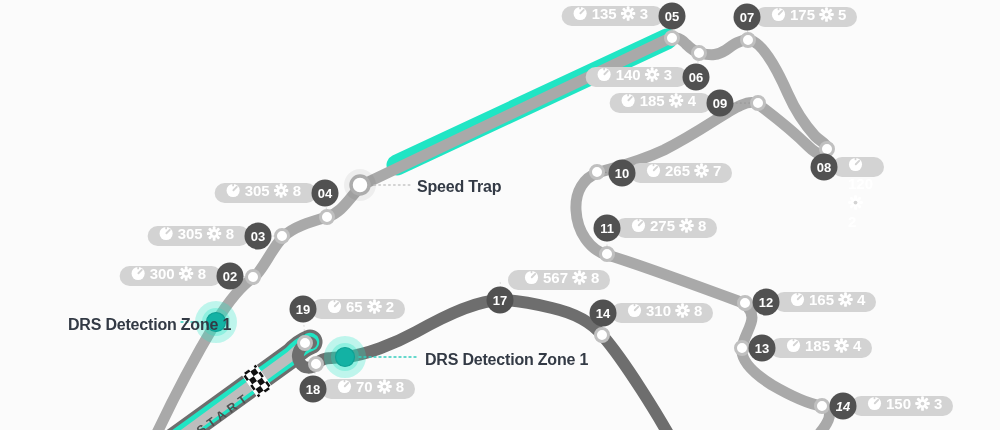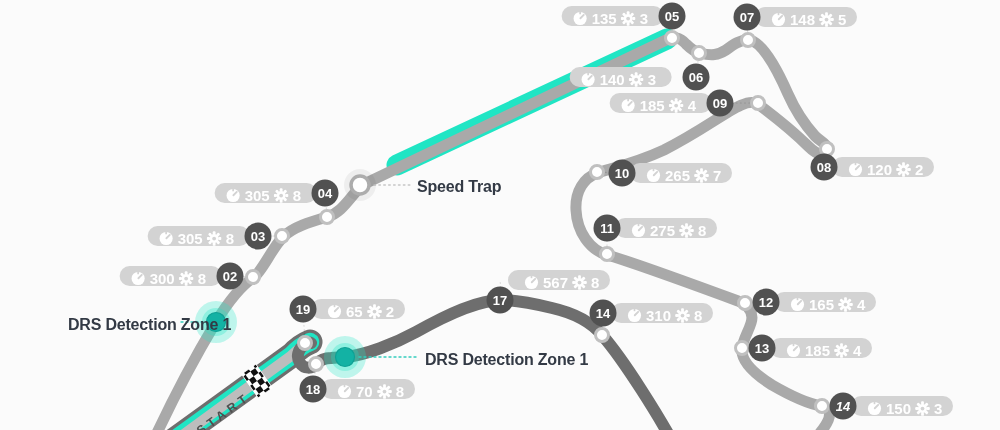--- a/index.html
+++ b/index.html
@@ -15,21 +15,21 @@
   .start-text{font-size:12.5px;font-weight:bold;fill:#4f4f4f;letter-spacing:4.5px;}
   .label{position:absolute;color:var(--label_dark);font-weight:bold;white-space:nowrap;z-index:4;}
   .sector{font-size:24px;color:var(--sector_gray);letter-spacing:-0.5px;}
   .small{font-size:16px;letter-spacing:-0.2px;}
   .alignright{width:110px;text-align:right;white-space:nowrap;}
   #badges div{box-sizing:border-box;}
   .cnum{position:absolute;width:27px;height:27px;border-radius:50%;background:var(--circle_bg);
         color:#fff;font-weight:bold;font-size:13px;display:flex;align-items:center;justify-content:center;
         transform:translate(-50%,-50%);z-index:3;}
   .pill{position:absolute;height:20px;border-radius:13px;background:var(--pill_bg);
-        display:flex;align-items:flex-end;gap:4px;z-index:2;color:#fff;font-weight:bold;font-size:15px;}
+        display:flex;align-items:flex-start;gap:4px;z-index:2;color:#fff;font-weight:bold;font-size:15px;}
   .pill.L{transform:translate(0,-50%);padding:0 11px 0 16px;}
   .pill.R{transform:translate(-100%,-50%);padding:0 16px 0 11px;}
   .ic{width:15px;height:15px;display:block;flex:0 0 auto;}
   .val{line-height:1;}
 </style>
 </head>
 <body>
 
 <div class="stage">
   <svg width="1000" height="430" viewBox="0 0 1000 430">
@@ -247,21 +247,21 @@
             <rect x="-1.5" y="-7.8" width="3" height="3.4" rx="1" transform="rotate(225)"></rect>
             <rect x="-1.5" y="-7.8" width="3" height="3.4" rx="1" transform="rotate(270)"></rect>
             <rect x="-1.5" y="-7.8" width="3" height="3.4" rx="1" transform="rotate(315)"></rect>
             <circle r="4.8"></circle>
           </g>
           <circle r="2" fill="var(--pill_bg)"></circle>
         </svg>
         <span class="val">3</span>
       </div>
       <div class="cnum" style="left: 672px; top: 16px;">05</div>
-      <div class="pill R" style="left: 672px; top: 77px;">
+      <div class="pill R" style="left: 688px; top: 77px;">
         <svg class="ic" viewBox="-8 -8 16 16">
           <circle r="7" fill="#fff"></circle>
           <line x1="0.3" y1="-0.3" x2="3.9" y2="-3.9" stroke="var(--pill_bg)" stroke-width="2" stroke-linecap="round"></line>
           <line x1="0" y1="-7" x2="0" y2="-4.6" stroke="var(--pill_bg)" stroke-width="1.8"></line>
         </svg>
         <span class="val">140</span>
         <svg class="ic" viewBox="-8 -8 16 16">
           <g fill="#fff">
             <rect x="-1.5" y="-7.8" width="3" height="3.4" rx="1" transform="rotate(0)"></rect>
             <rect x="-1.5" y="-7.8" width="3" height="3.4" rx="1" transform="rotate(45)"></rect>
@@ -277,39 +277,39 @@
         </svg>
         <span class="val">3</span>
       </div>
       <div class="cnum" style="left: 696px; top: 77px;">06</div>
       <div class="pill L" style="left: 755px; top: 17px;">
         <svg class="ic" viewBox="-8 -8 16 16">
           <circle r="7" fill="#fff"></circle>
           <line x1="0.3" y1="-0.3" x2="3.9" y2="-3.9" stroke="var(--pill_bg)" stroke-width="2" stroke-linecap="round"></line>
           <line x1="0" y1="-7" x2="0" y2="-4.6" stroke="var(--pill_bg)" stroke-width="1.8"></line>
         </svg>
-        <span class="val">148</span>
+        <span class="val">175</span>
         <svg class="ic" viewBox="-8 -8 16 16">
           <g fill="#fff">
             <rect x="-1.5" y="-7.8" width="3" height="3.4" rx="1" transform="rotate(0)"></rect>
             <rect x="-1.5" y="-7.8" width="3" height="3.4" rx="1" transform="rotate(45)"></rect>
             <rect x="-1.5" y="-7.8" width="3" height="3.4" rx="1" transform="rotate(90)"></rect>
             <rect x="-1.5" y="-7.8" width="3" height="3.4" rx="1" transform="rotate(135)"></rect>
             <rect x="-1.5" y="-7.8" width="3" height="3.4" rx="1" transform="rotate(180)"></rect>
             <rect x="-1.5" y="-7.8" width="3" height="3.4" rx="1" transform="rotate(225)"></rect>
             <rect x="-1.5" y="-7.8" width="3" height="3.4" rx="1" transform="rotate(270)"></rect>
             <rect x="-1.5" y="-7.8" width="3" height="3.4" rx="1" transform="rotate(315)"></rect>
             <circle r="4.8"></circle>
           </g>
           <circle r="2" fill="var(--pill_bg)"></circle>
         </svg>
         <span class="val">5</span>
       </div>
       <div class="cnum" style="left: 747px; top: 17px;">07</div>
-      <div class="pill L" style="left: 832px; top: 167px;">
+      <div class="pill L" style="left: 832px; top: 167px; flex-direction: column;">
         <svg class="ic" viewBox="-8 -8 16 16">
           <circle r="7" fill="#fff"></circle>
           <line x1="0.3" y1="-0.3" x2="3.9" y2="-3.9" stroke="var(--pill_bg)" stroke-width="2" stroke-linecap="round"></line>
           <line x1="0" y1="-7" x2="0" y2="-4.6" stroke="var(--pill_bg)" stroke-width="1.8"></line>
         </svg>
         <span class="val">120</span>
         <svg class="ic" viewBox="-8 -8 16 16">
           <g fill="#fff">
             <rect x="-1.5" y="-7.8" width="3" height="3.4" rx="1" transform="rotate(0)"></rect>
             <rect x="-1.5" y="-7.8" width="3" height="3.4" rx="1" transform="rotate(45)"></rect>

